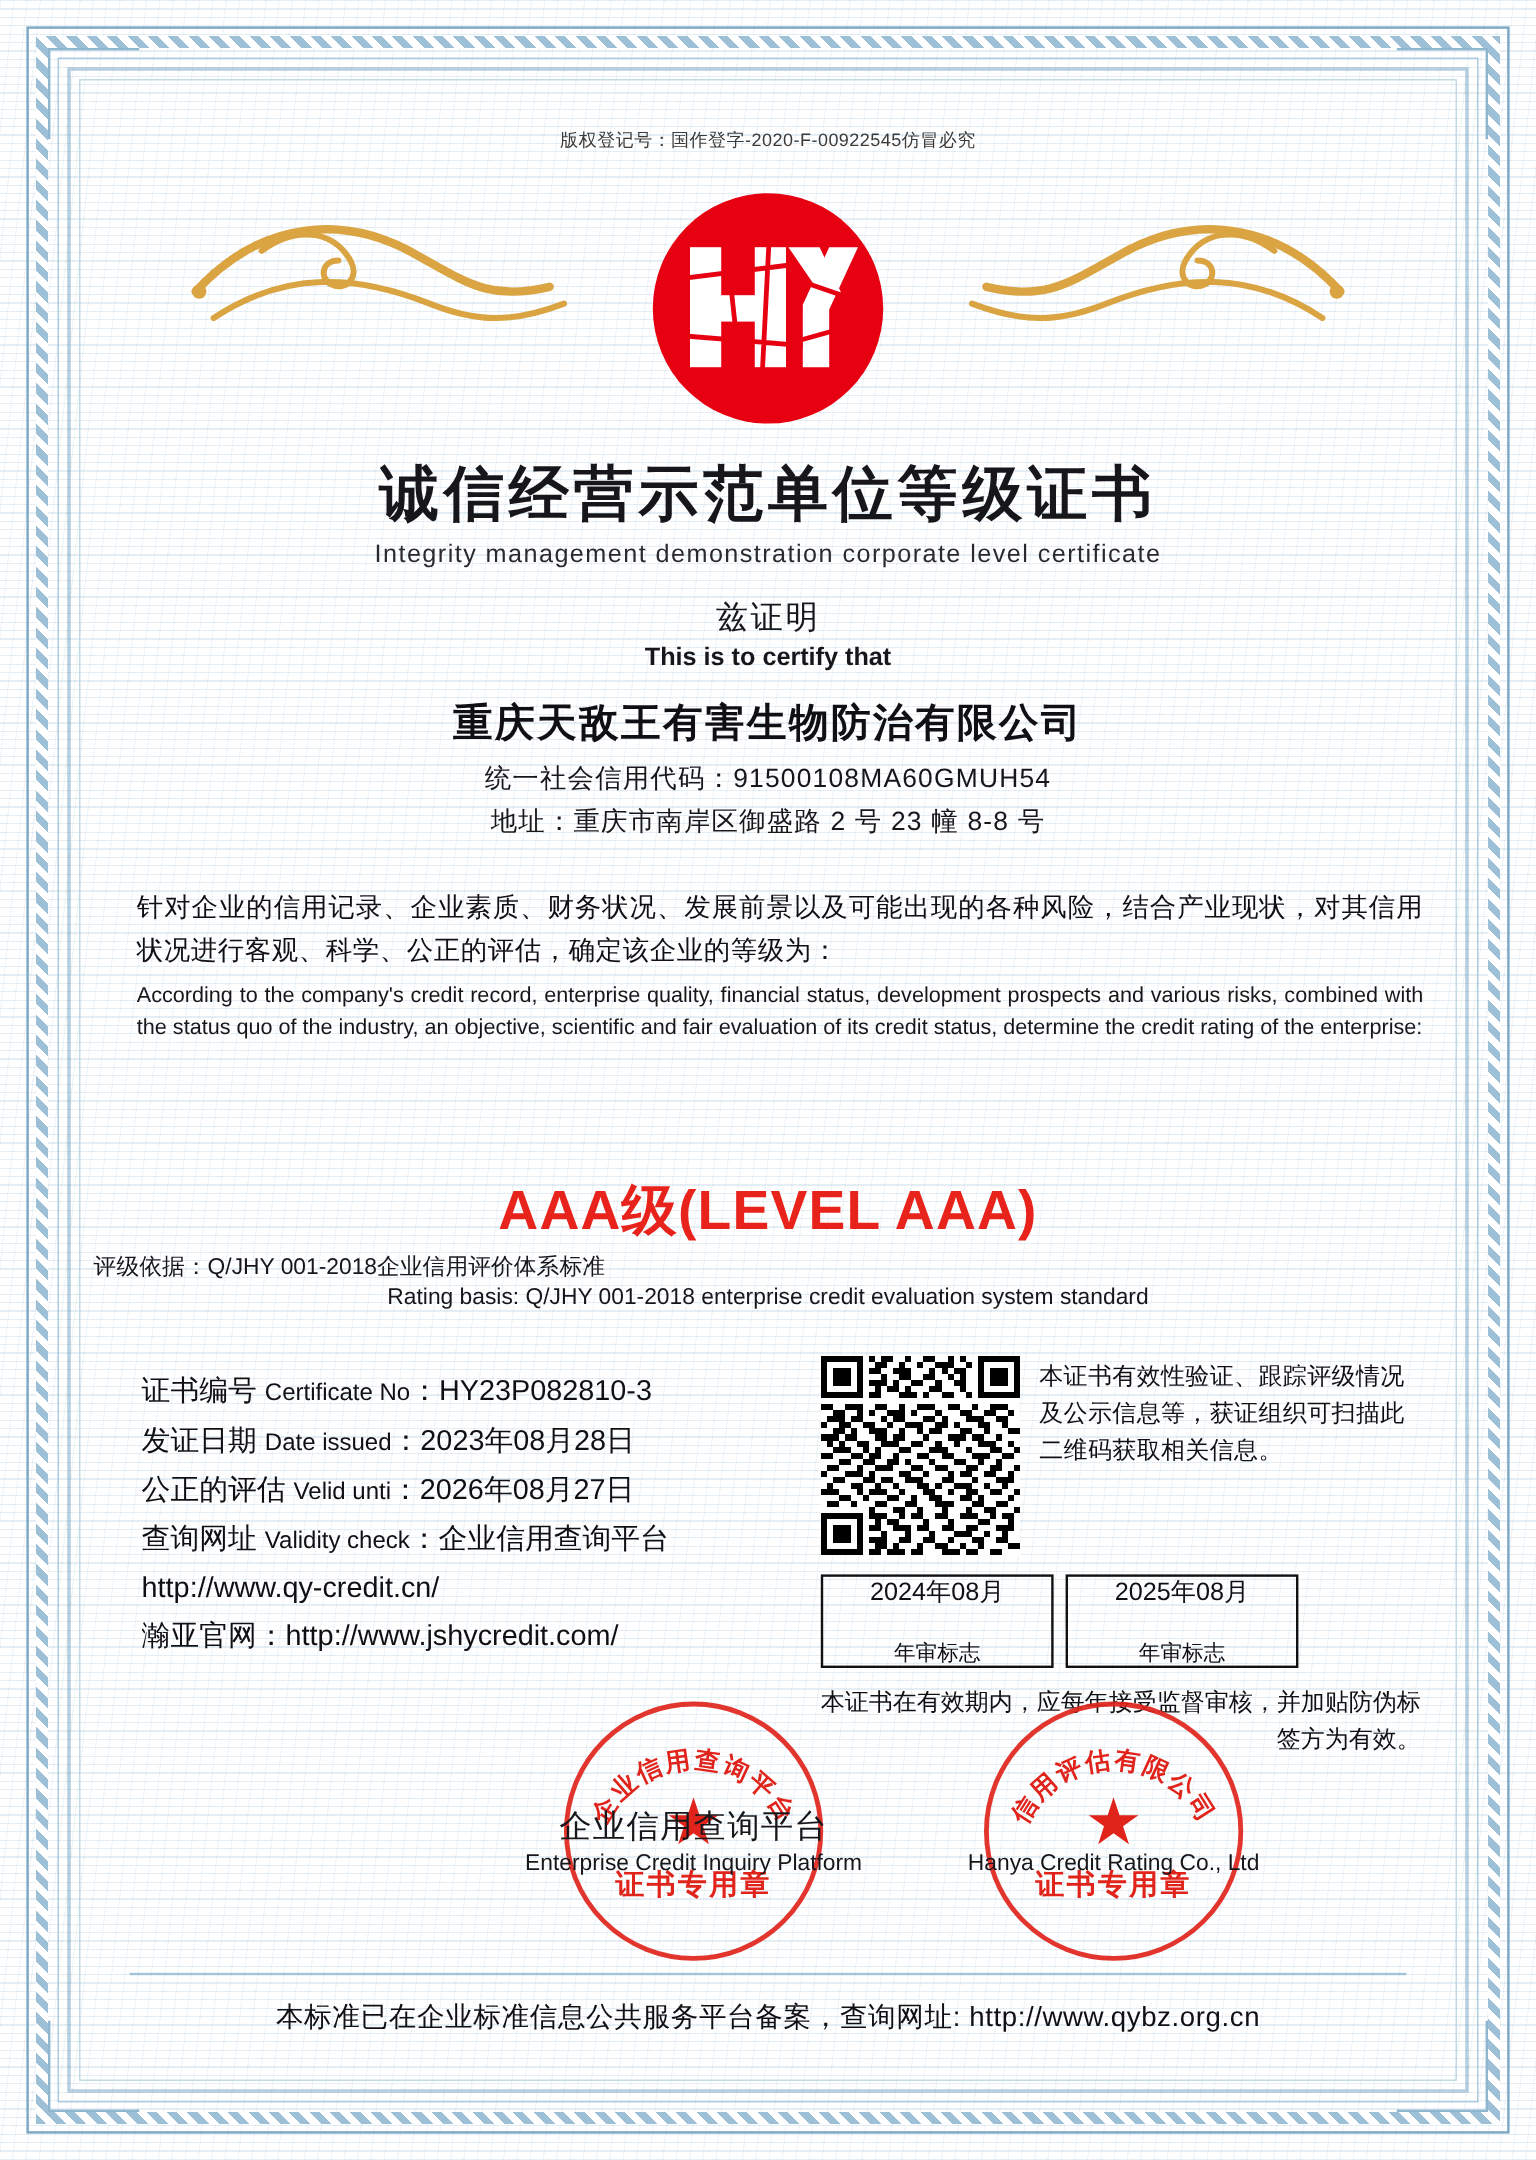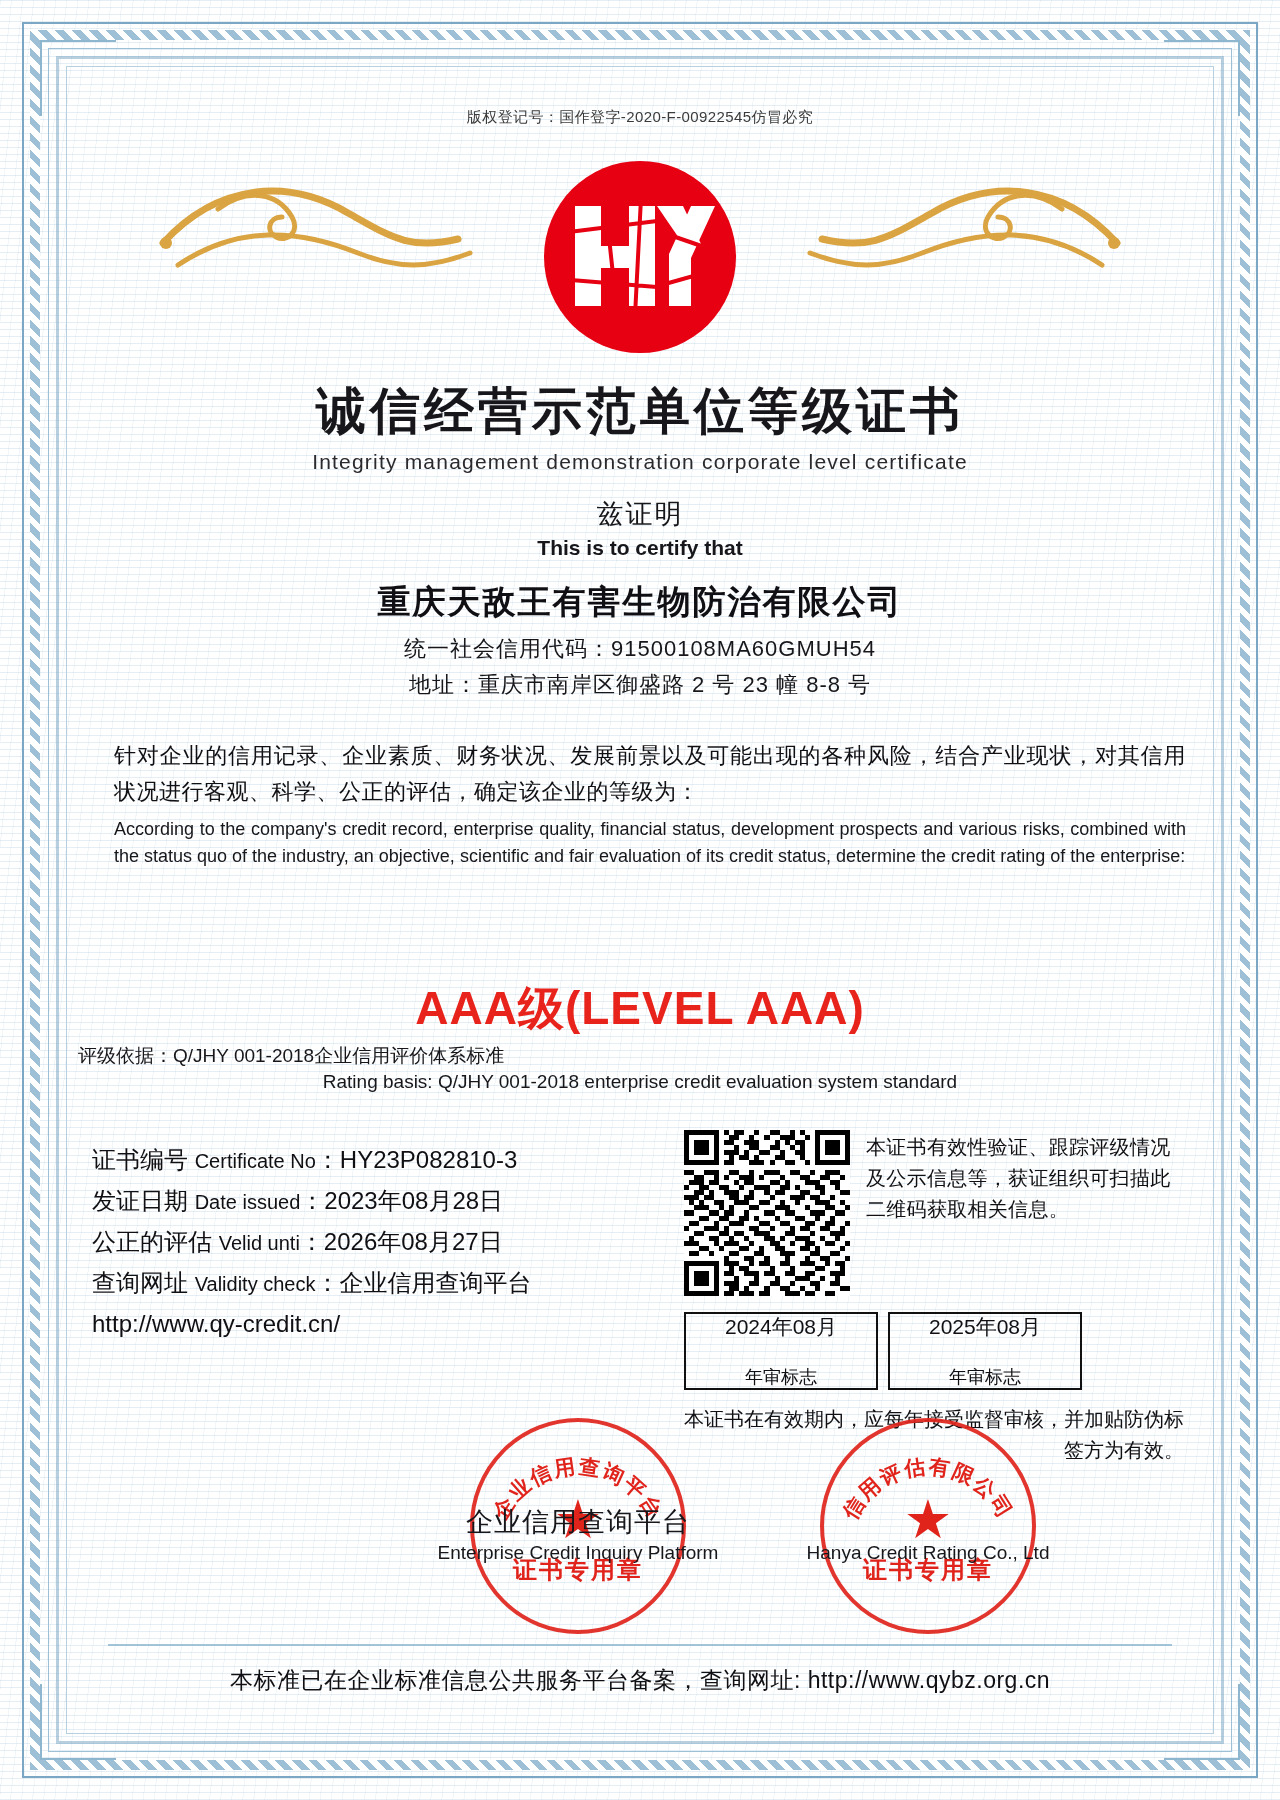--- a/index.html
+++ b/index.html
@@ -111,21 +111,21 @@
     position:absolute;left:0;top:965px;width:100%;
     font-size:19px;color:#17171b;
   }
   .basis-en{
     position:absolute;left:0;top:993px;width:100%;text-align:center;
     font-size:19px;color:#17171b;
   }
 
   
   .details{position:absolute;left:14px;top:1062px;width:560px;}
-  .details .row{font-size:24px;line-height:40px;color:#101014;white-space:nowrap;}
+  .details .row{font-size:24px;line-height:40px;color:#101014;white-space:nowrap;margin-left:26px;}
   .details .row .lbl-cn{font-size:24px;}
   .details .row .lbl-en{font-size:20px;}
 
   
   .qr-block{position:absolute;right:18px;top:1052px;width:500px;}
   .qr-top{display:flex;gap:16px;}
   .qr{width:166px;height:166px;flex:0 0 166px;background:#fff;}
   .qr-note{
     font-size:20px;line-height:31px;color:#101014;padding-top:2px;letter-spacing:.3px;
   }
@@ -257,20 +257,23 @@
       <div class="row">
         <span class="lbl-cn">公正的评估</span>
         <span class="lbl-en">Velid unti</span><span>：</span><span>2026年08月27日</span>
       </div>
       <div class="row">
         <span class="lbl-cn">查询网址</span>
         <span class="lbl-en">Validity check</span><span>：</span><span>企业信用查询平台</span>
       </div>
       <div class="row">
         <span>http://www.qy-credit.cn/</span>
+      </div>
+      <div class="row">
+        <span class="lbl-cn">瀚亚官网</span><span>：</span><span>http://www.jshycredit.com/</span>
       </div>
     </div>
 
     <div class="qr-block">
       <div class="qr-top">
         <svg class="qr" viewBox="0 0 33 33" shape-rendering="crispEdges">
           <rect width="33" height="33" fill="#ffffff"></rect>
           <g fill="#000000">
             <rect x="0" y="0" width="7" height="1"></rect>
               <rect x="0" y="6" width="7" height="1"></rect>

